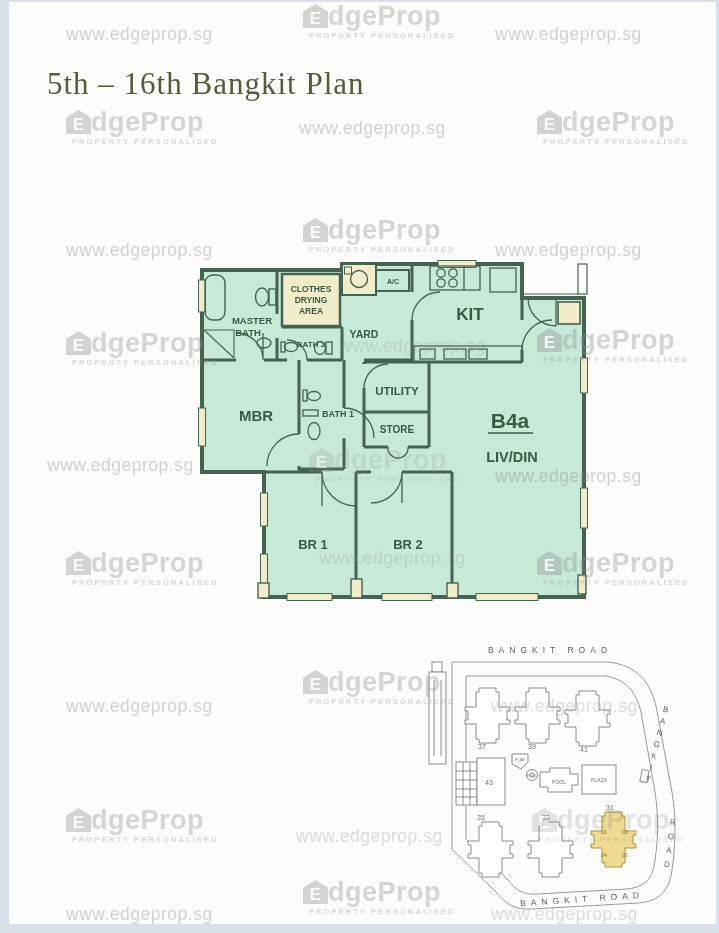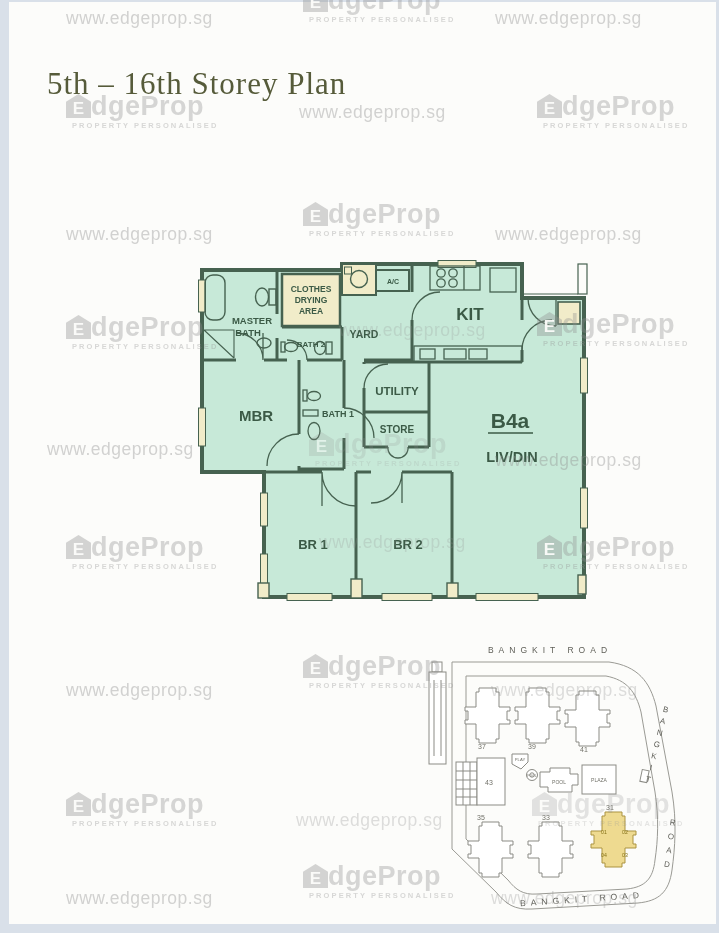--- a/index.html
+++ b/index.html
@@ -32,21 +32,21 @@
   .plan-text{fill:#3b5a46;font-family:"Liberation Sans",sans-serif;font-weight:bold;}
   .site-text{fill:#72726a;font-family:"Liberation Sans",sans-serif;}
   .road-label{
     position:absolute;color:#5f5f58;font-size:8.5px;letter-spacing:5px;
     font-family:"Liberation Sans",sans-serif;white-space:nowrap;
   }
   .road-vert{
     writing-mode:vertical-rl;text-orientation:upright;letter-spacing:3px;
   }
   
-  .wm-layer{position:absolute;inset:0;pointer-events:none;}
+  .wm-layer{position:absolute;inset:0;pointer-events:none;margin-top:16px;}
   .wm-url{
     position:absolute;font-size:17.5px;color:rgba(145,145,145,0.40);
     letter-spacing:0.5px;white-space:nowrap;
   }
   .wm-logo{position:absolute;width:140px;height:46px;}
   .wm-house{
     position:absolute;left:0;top:0;width:25px;height:24px;
     background:rgba(145,145,145,0.38);
     clip-path:polygon(50% 0,100% 32%,100% 100%,0 100%,0 32%);
     display:flex;align-items:flex-end;justify-content:center;
@@ -63,21 +63,21 @@
     position:absolute;left:6px;top:27px;width:146px;
     font-size:7.5px;font-weight:bold;letter-spacing:2.1px;
     color:rgba(150,150,150,0.36);white-space:nowrap;
   }
 </style>
 </head>
 <body>
 
 <div class="page">
 
-  <div class="subtitle">5th – 16th Storey Plan</div>
+  <div class="subtitle">5th – 16th Bangkit Plan</div>
 
   <svg class="floorplan" viewBox="0 0 400 350" width="400" height="350">
 
     <path d="M10,12 H150 V6 H330 V40 H392 V339 H72 V214 H10 Z" fill="#c7e9d8" stroke="#466250" stroke-width="4"></path>
 
     <g stroke="#466250" stroke-width="1.2" fill="none">
       <rect x="386" y="6" width="9" height="30"></rect>
       <line x1="330" y1="36" x2="386" y2="36"></line>
     </g>
 

